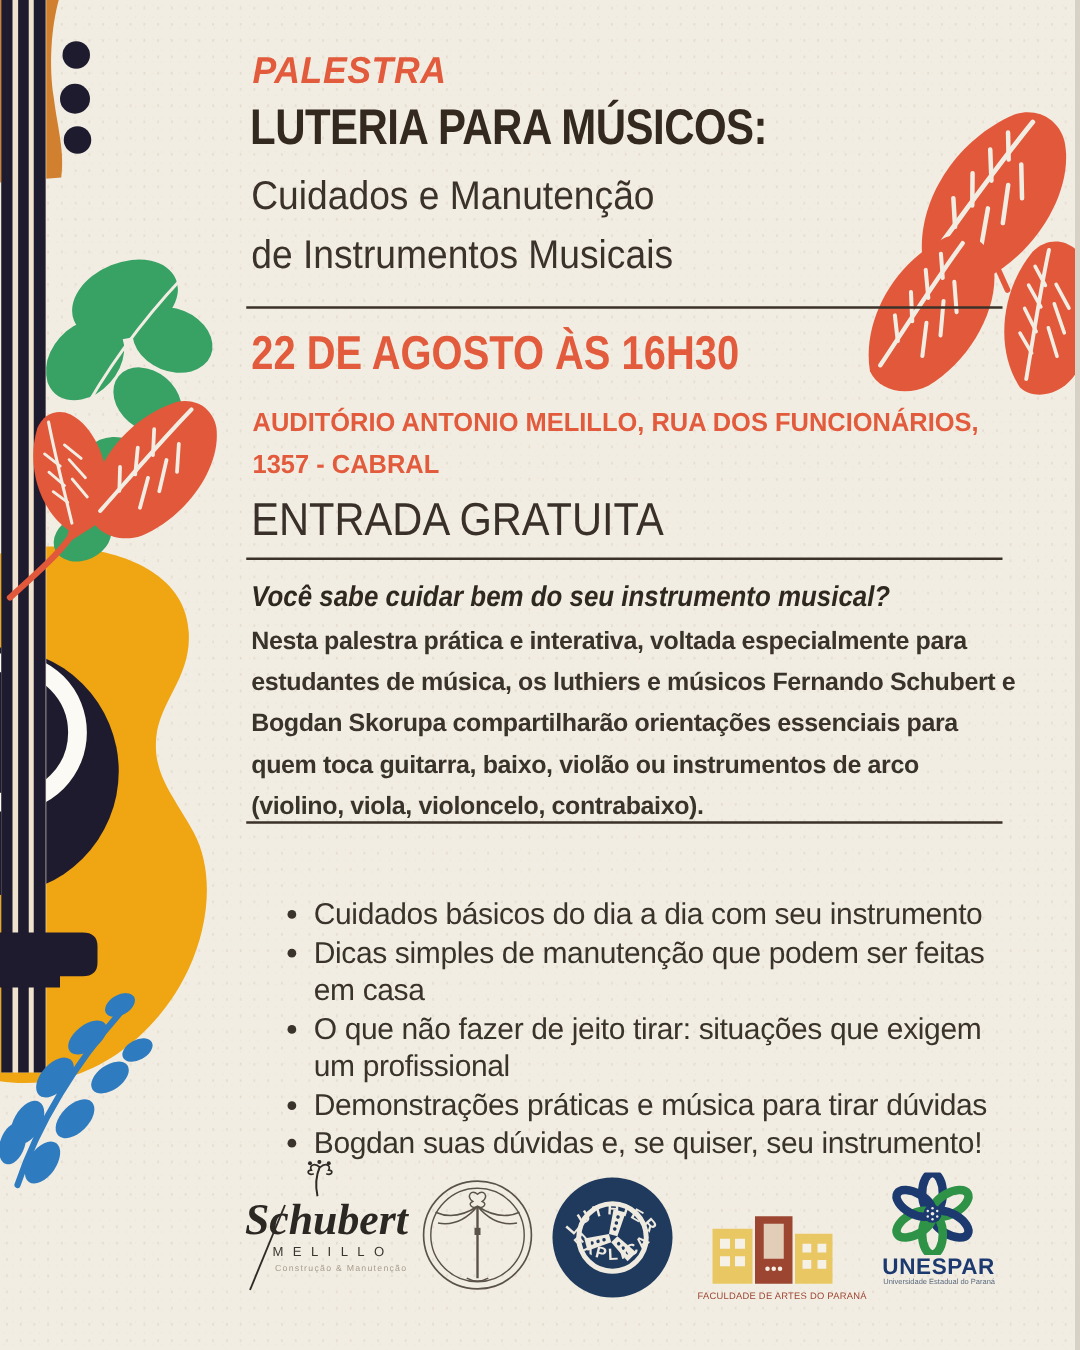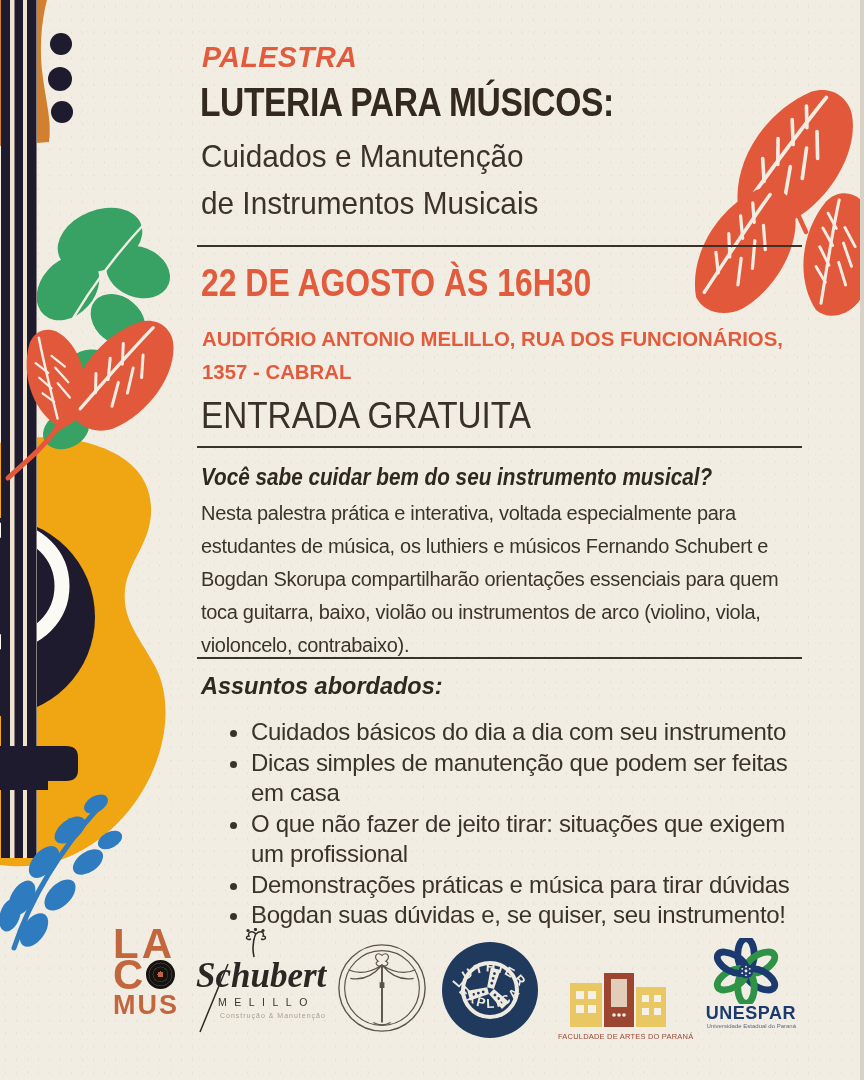--- a/index.html
+++ b/index.html
@@ -17,21 +17,21 @@
   .kicker{left:202px;top:40px;font-size:30px;font-style:italic;font-weight:600;color:#E25B3C;letter-spacing:.5px;transform:scaleX(.95);}
   .title{left:200px;top:80px;font-size:40px;font-weight:800;color:#33291F;letter-spacing:-.5px;transform:scaleX(.84);white-space:nowrap;}
   .sub1{left:201px;top:138px;font-size:32px;font-weight:400;color:#3A322B;transform:scaleX(.93);white-space:nowrap;}
   .sub2{left:201px;top:185px;font-size:32px;font-weight:400;color:#3A322B;transform:scaleX(.93);white-space:nowrap;}
   .rule{position:absolute;left:197px;width:605px;height:2px;background:#3B322A;}
   .date{left:201px;top:262px;font-size:38px;font-weight:800;color:#E25B3C;letter-spacing:0;transform:scaleX(.84);white-space:nowrap;}
   .venue1{left:202px;top:327px;font-size:21px;font-weight:700;color:#E25B3C;transform:scaleX(.97);white-space:nowrap;}
   .venue2{left:202px;top:360px;font-size:21px;font-weight:700;color:#E25B3C;transform:scaleX(.97);white-space:nowrap;}
   .admission{left:201px;top:395px;font-size:37px;font-weight:400;color:#39302A;transform:scaleX(.9);white-space:nowrap;}
   .question{left:201px;top:464px;font-size:23px;font-weight:700;font-style:italic;color:#2F2821;transform:scaleX(.9);white-space:nowrap;}
-  .para{left:201px;top:497px;width:612px;font-size:20px;line-height:33px;letter-spacing:-.3px;color:#3A332C;}
+  .para{left:201px;top:497px;width:612px;font-size:20px;line-height:33px;letter-spacing:-.3px;color:#3A332C;font-weight:bold;}
   .topics-head{left:201px;top:673px;font-size:23.5px;font-weight:700;font-style:italic;color:#2F2821;white-space:nowrap;}
   .topics{left:204px;top:700px;width:560px;margin:17px;padding:0 0 0 30px;font-size:24px;line-height:30.5px;letter-spacing:-.3px;color:#3A332C;}
   .topics li::marker{color:#3A332C;}
   
   .lacomus{left:113px;top:928px;width:80px;color:#C2673D;font-weight:800;line-height:31px;}
   .lacomus .l1{font-size:42px;letter-spacing:3px;}
   .lacomus .l2{font-size:42px;letter-spacing:1px;display:flex;align-items:center;}
   .lacomus .l3{font-size:27px;letter-spacing:2px;}
   .record{display:inline-block;width:29px;height:29px;border-radius:50%;margin-left:2px;
     background:
@@ -141,37 +141,28 @@
   <div class="abs venue2">1357 - CABRAL</div>
   <div class="abs admission">ENTRADA GRATUITA</div>
 
   <div class="rule" style="top:446px"></div>
 
   <div class="abs question">Você sabe cuidar bem do seu instrumento musical?</div>
   <div class="abs para">Nesta palestra prática e interativa, voltada especialmente para estudantes de música, os luthiers e músicos Fernando Schubert e Bogdan Skorupa compartilharão orientações essenciais para quem toca guitarra, baixo, violão ou instrumentos de arco (violino, viola, violoncelo, contrabaixo).</div>
 
   <div class="rule" style="top:657px"></div>
 
-  <div class="abs topics-head">Assuntos abordados:</div>
   <ul class="abs topics">
     <li>Cuidados básicos do dia a dia com seu instrumento</li>
     <li>Dicas simples de manutenção que podem ser feitas em casa</li>
     <li>O que não fazer de jeito tirar: situações que exigem um profissional</li>
     <li>Demonstrações práticas e música para tirar dúvidas</li>
     <li>Bogdan suas dúvidas e, se quiser, seu instrumento!</li>
   </ul>
 
-  <div class="abs lacomus">
-    <div class="l1">LA</div>
-    <div class="l2">
-        <span>C</span>
-        <span class="record"></span>
-      </div>
-    <div class="l3">MUS</div>
-  </div>
 
   <div class="abs schubert">
     <svg width="30" height="30" viewBox="0 0 30 30" style="margin-left:44px;display:block">
       <path d="M14,29 C12,20 13,12 16,5" stroke="#2F2A26" stroke-width="1.6" fill="none"></path>
       <path d="M16,6 C12,2 7,4 9,8 C5,8 6,13 11,11" stroke="#2F2A26" stroke-width="1.4" fill="none"></path>
       <path d="M16,6 C20,2 25,4 23,8 C27,8 26,13 21,11" stroke="#2F2A26" stroke-width="1.4" fill="none"></path>
       <circle cx="8" cy="2.5" r="1.6" fill="#2F2A26"></circle>
         <circle cx="15.5" cy="1.5" r="1.6" fill="#2F2A26"></circle>
         <circle cx="23" cy="2.5" r="1.6" fill="#2F2A26"></circle>
     </svg>

